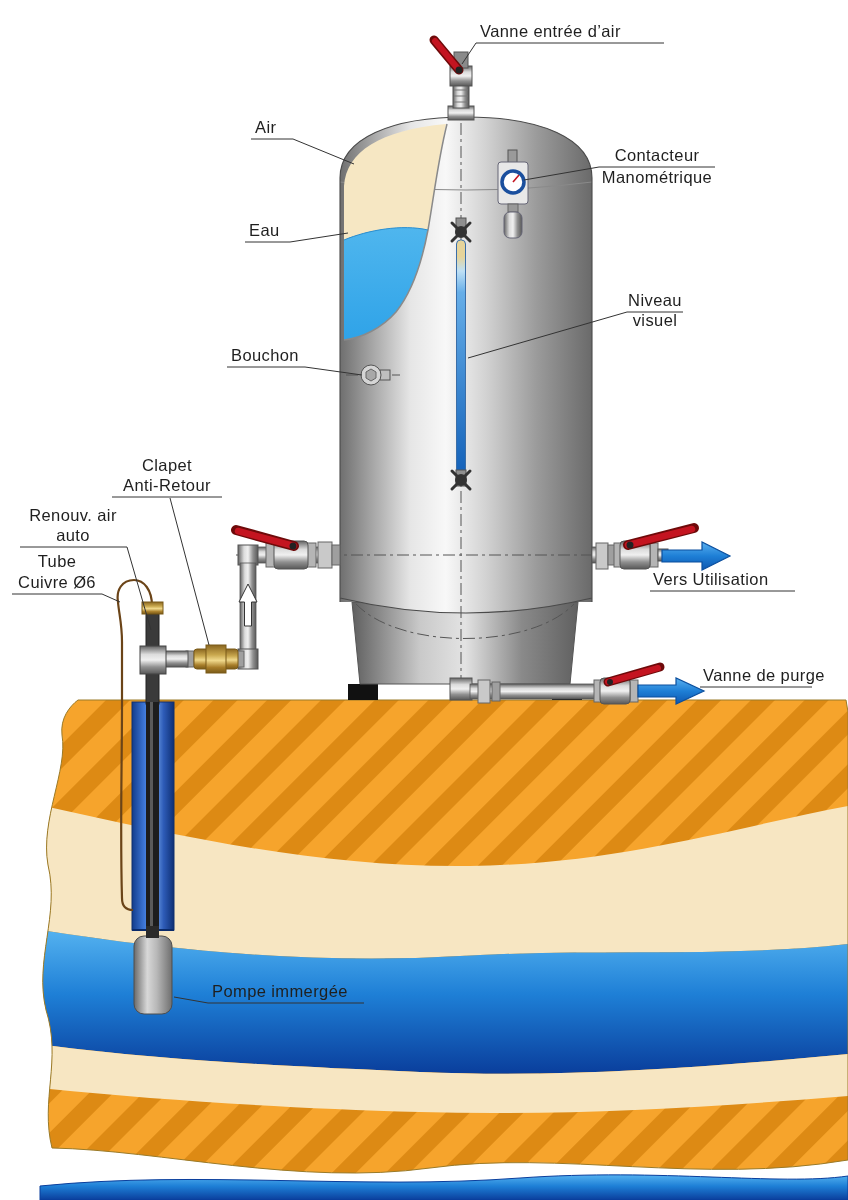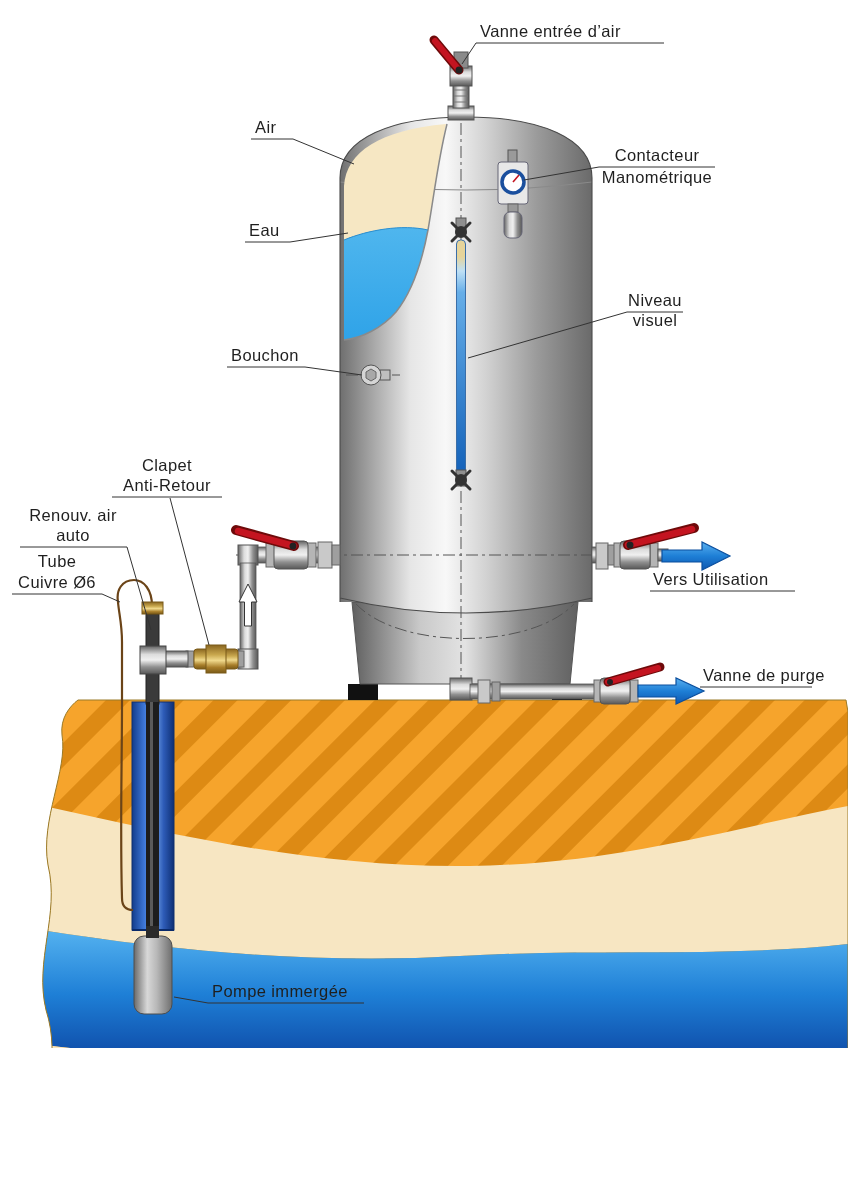--- a/index.html
+++ b/index.html
@@ -1,16 +1,16 @@
 <!DOCTYPE html>
 <html style="--soil-orange: #F6A42C; --soil-hatch: #DD8A14; --sand-cream: #F7E6C2; --aquifer-top: #54B2F0; --aquifer-mid: #1E7FD6; --aquifer-deep: #0A3E9C; --tank-air: #F6E7C3; --tank-water: #2FA3E8; --valve-red: #C41420; --valve-red-dark: #6E0A0A; --brass: #C9A84E; --copper: #6B4418; --arrow-blue: #1E7FD6; --arrow-blue-dark: #0B4F9E; --dial-blue: #1A4F9E; --ink: #1F1F1F;"><head>
 <meta charset="utf-8">
 <style>
   html,body{margin:0;padding:0;background:#ffffff;}
-  .page{width:848px;height:1048px;position:relative;background:#fff;overflow:hidden;}
+  .page{width:848px;height:1200px;position:relative;background:#fff;overflow:hidden;}
   svg{display:block;}
   .lbl{font-family:"Liberation Sans","DejaVu Sans",sans-serif;font-size:16.5px;fill:#1f1f1f;letter-spacing:.4px;}
   .mid{text-anchor:middle;}
   .leader{stroke:#333;stroke-width:1;fill:none;}
   .outline{stroke:#4a4a4a;stroke-width:1.1;fill:none;}
   .dash{stroke:#555;stroke-width:1;fill:none;stroke-dasharray:12 4 3 4;}
 </style>
 </head>
 <body>
 

